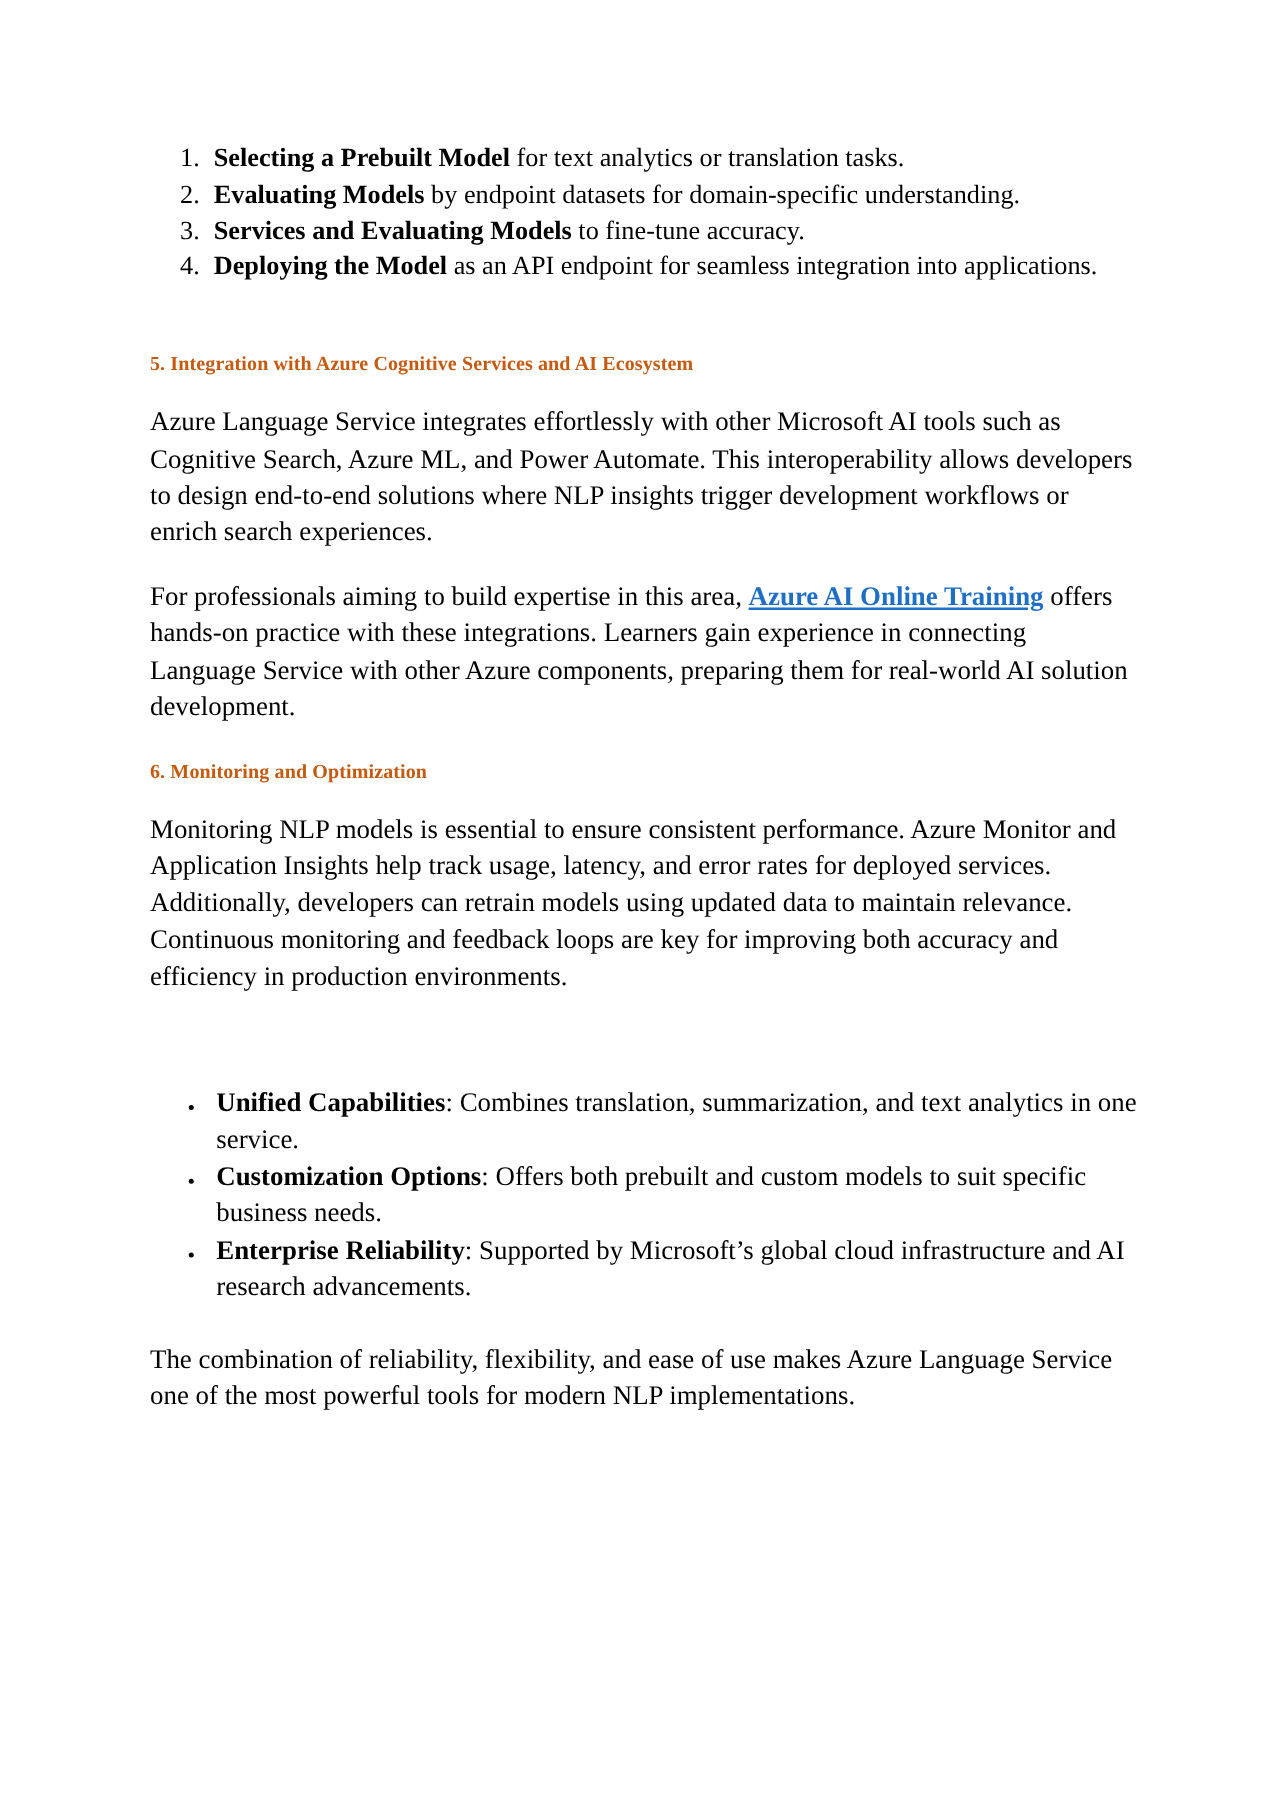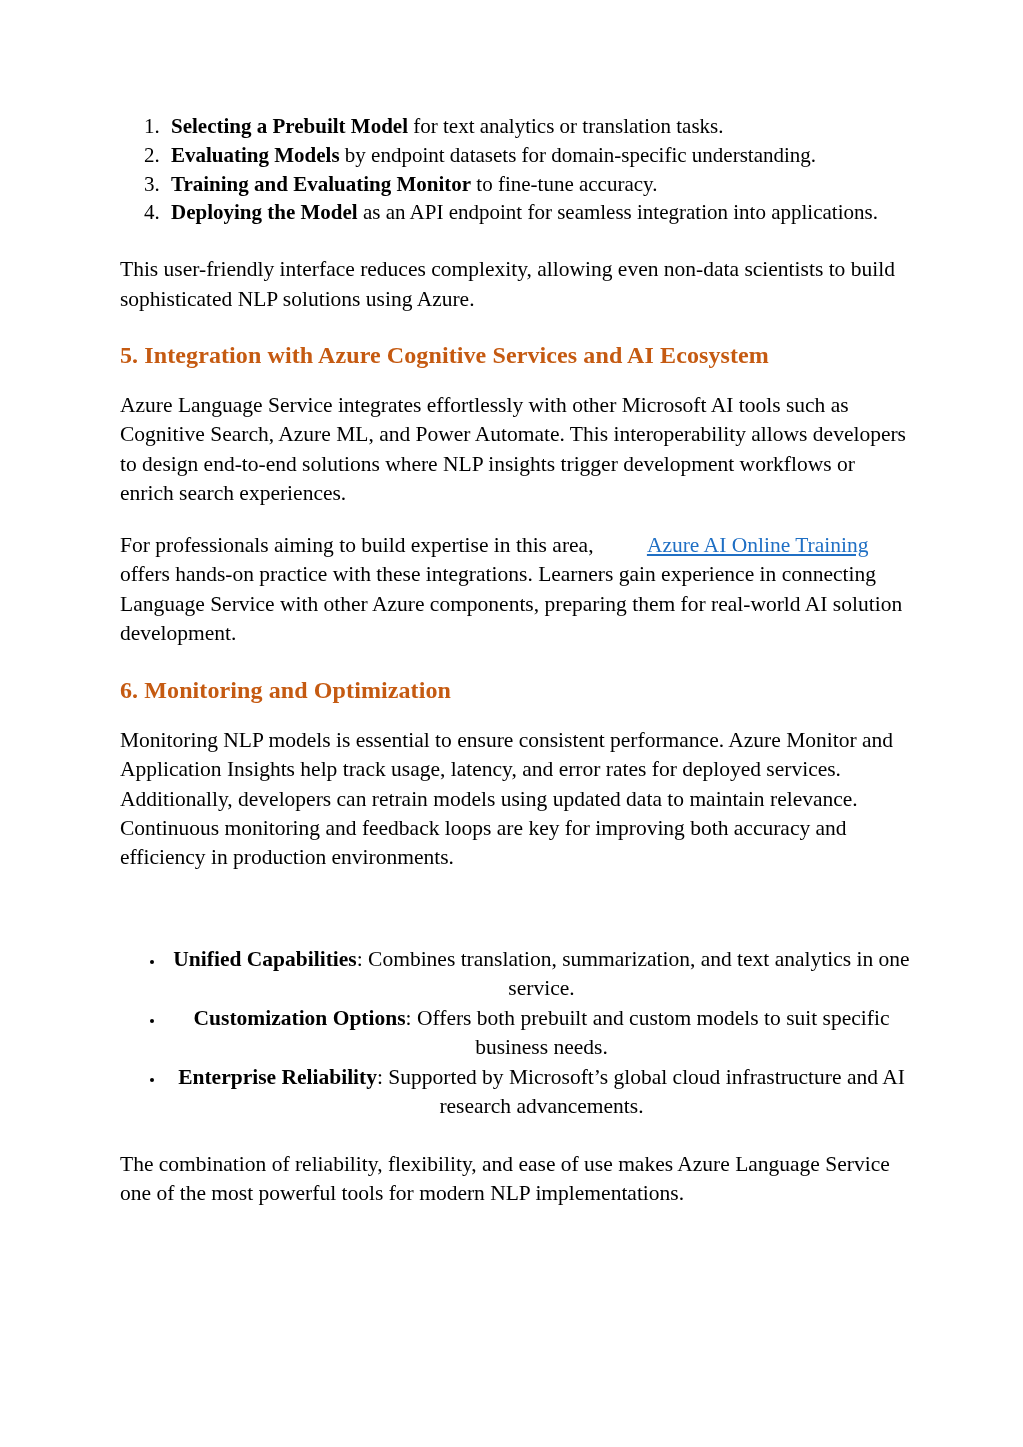--- a/index.html
+++ b/index.html
@@ -42,72 +42,69 @@
   ul.bulleted {
     margin: 0;
     padding-left: 45px;
     font-size: 21.5px;
     line-height: 1.37;
     list-style-type: disc;
   }
   ul.bulleted > li {
     margin: 0;
     padding-left: 8px;
-    text-align: center;
   }
   ul.bulleted > li::marker {
     font-size: 14px;
   }
   p.para {
     font-size: 21.5px;
     line-height: 1.37;
     margin: 0;
   }
   .gap-lg { height: 28px; }
   .gap-md { height: 22px; }
   h2.heading {
-    font-size: 24px;
+    font-size: 16px;
     font-weight: bold;
     color: #C55A11;
     margin: 0;
     font-family: "Liberation Serif", serif;
     letter-spacing: 0.1px;
   }
   .b { font-weight: bold; }
   a.link {
     color: #1F6FC4;
     text-decoration: underline;
-    font-weight: normal;
-    margin-left: 48px;
+    font-weight: bold;
   }
 </style>
 </head>
 <body>
 
 <div class="page">
   <div class="content">
 
     <ol class="numbered">
       <li>
         <span class="b">Selecting a Prebuilt Model</span><span> for text analytics or translation tasks.</span>
       </li>
       <li>
         <span class="b">Evaluating Models</span><span> by endpoint datasets for domain-specific understanding.</span>
       </li>
       <li>
-        <span class="b">Training and Evaluating Monitor</span><span> to fine-tune accuracy.</span>
+        <span class="b">Services and Evaluating Models</span><span> to fine-tune accuracy.</span>
       </li>
       <li>
         <span class="b">Deploying the Model</span><span> as an API endpoint for seamless integration into applications.</span>
       </li>
     </ol>
 
     <div class="gap-lg"></div>
 
-    <p class="para">This user-friendly interface reduces complexity, allowing even non-data scientists to build sophisticated NLP solutions using Azure.</p>
 
     <div class="gap-lg"></div>
 
     <h2 class="heading">5. Integration with Azure Cognitive Services and AI Ecosystem</h2>
 
     <div class="gap-md"></div>
 
     <p class="para">Azure Language Service integrates effortlessly with other Microsoft AI tools such as Cognitive Search, Azure ML, and Power Automate. This interoperability allows developers to design end-to-end solutions where NLP insights trigger development workflows or enrich search experiences.</p>
 
     <div class="gap-md"></div>

